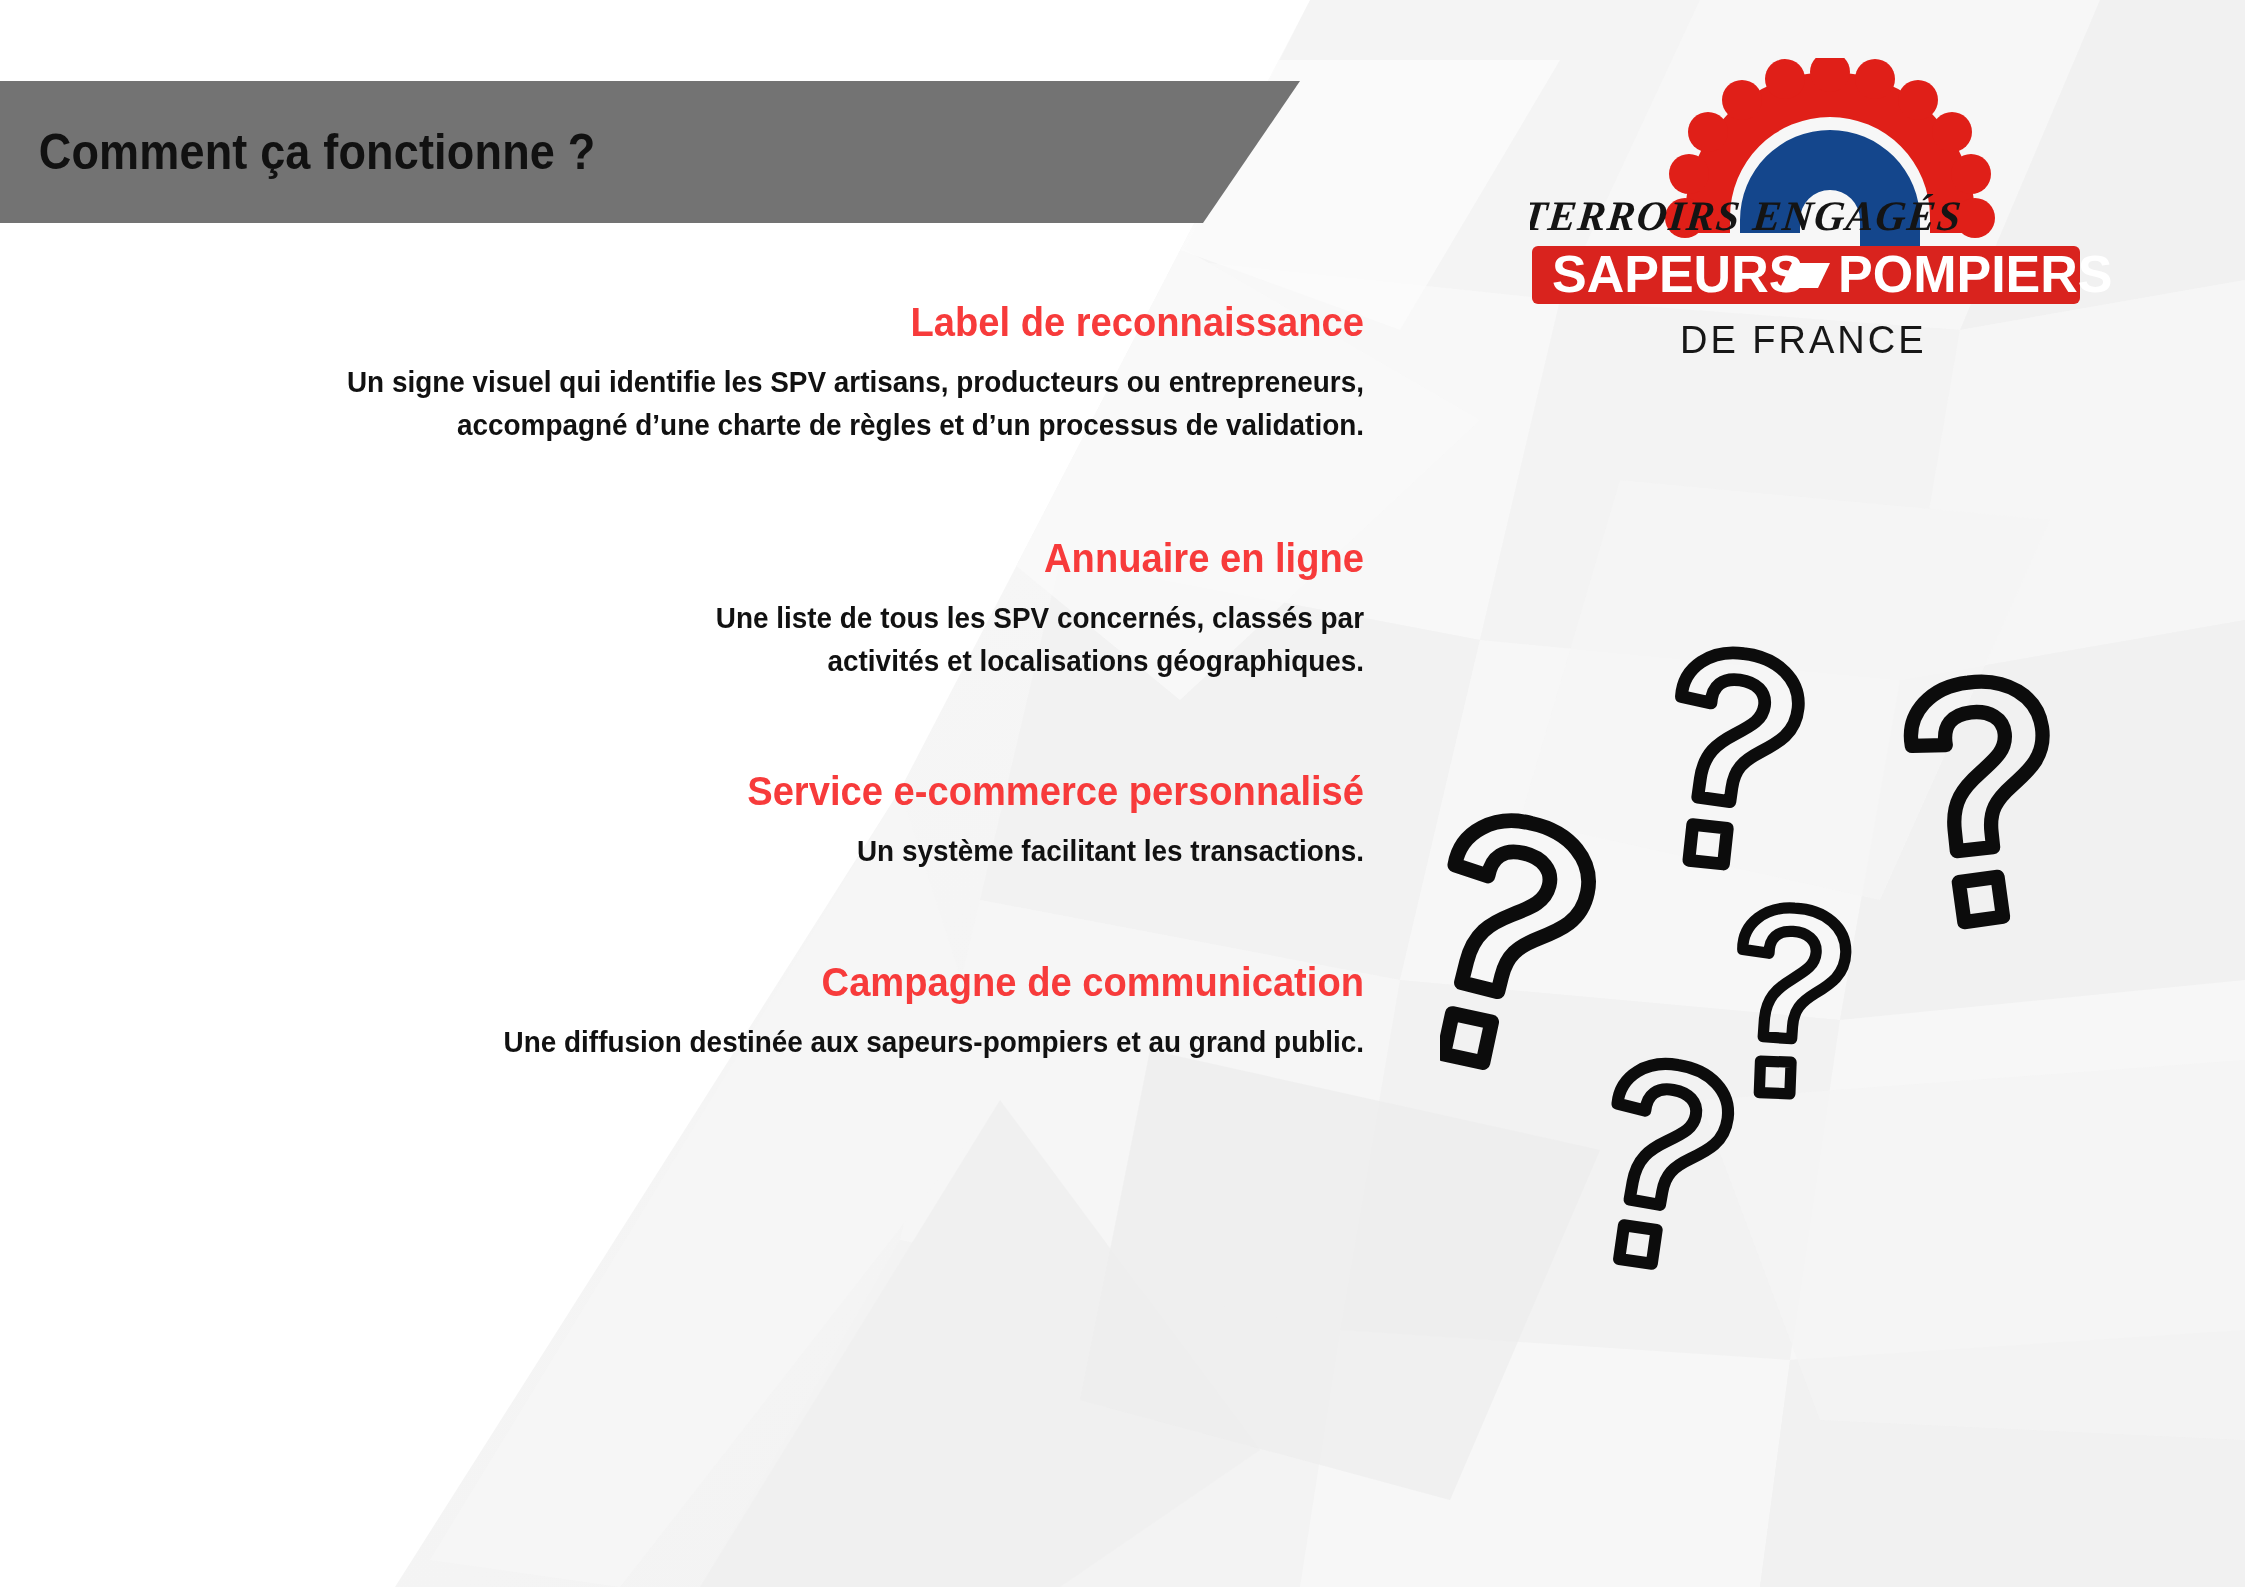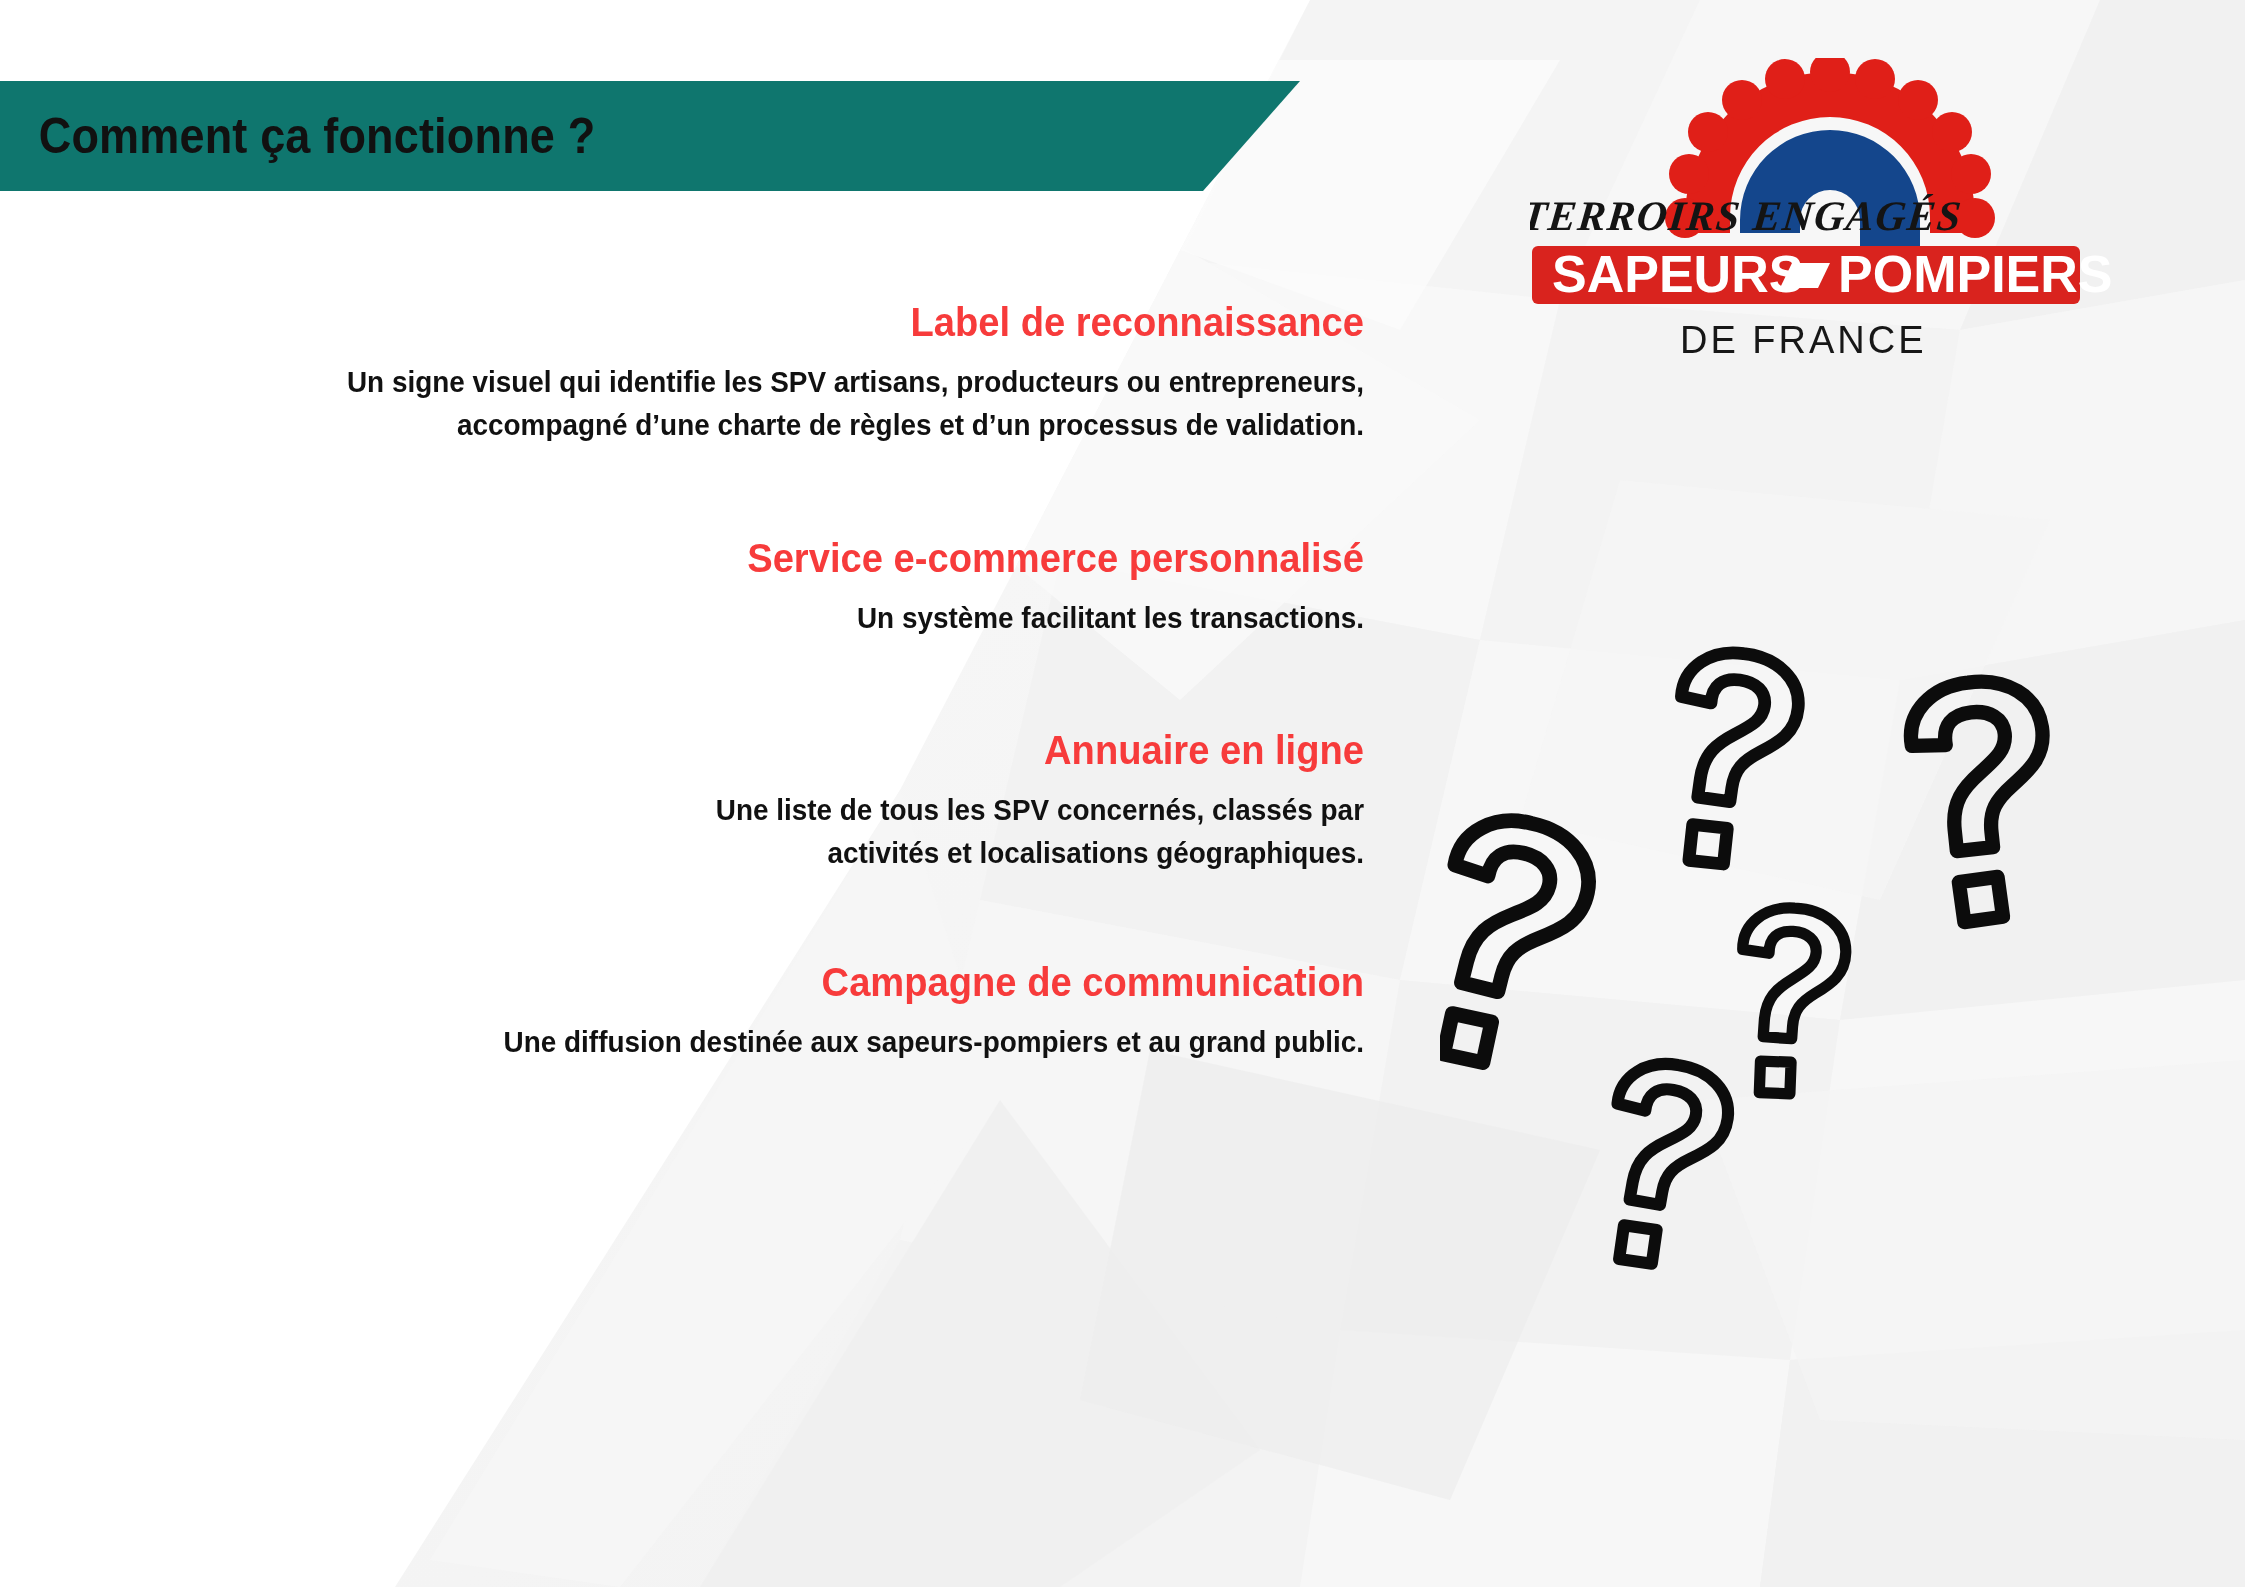--- a/index.html
+++ b/index.html
@@ -26,22 +26,22 @@
     z-index: 0;
     pointer-events: none;
   }
 
   
   .title-banner {
     position: absolute;
     left: 0;
     top: 81px;
     width: 1300px;
-    height: 110px;
-    background: #0f766e;
+    height: 142px;
+    background: #737373;
     clip-path: polygon(0 0, 1300px 0, 1203px 100%, 0 100%);
     z-index: 3;
     display: flex;
     align-items: center;
   }
   .title-banner-text {
     color: #111111;
     font-size: 50px;
     font-weight: 700;
     letter-spacing: 0.2px;
@@ -193,32 +193,32 @@
   <div class="sections">
 
     <div class="section section--1">
       <h2 class="section-title">Label de reconnaissance</h2>
       <p class="section-body">
         <span class="line">Un signe visuel qui identifie les SPV artisans, producteurs ou entrepreneurs,</span>
         <span class="line">accompagné d’une charte de règles et d’un processus de validation.</span>
       </p>
     </div>
 
+    <div class="section section--2">
+      <h2 class="section-title">Annuaire en ligne</h2>
+      <p class="section-body">
+        <span class="line">Une liste de tous les SPV concernés, classés par</span>
+        <span class="line">activités et localisations géographiques.</span>
+      </p>
+    </div>
+
     <div class="section section--3">
       <h2 class="section-title">Service e-commerce personnalisé</h2>
       <p class="section-body">
         <span class="line">Un système facilitant les transactions.</span>
-      </p>
-    </div>
-
-    <div class="section section--2">
-      <h2 class="section-title">Annuaire en ligne</h2>
-      <p class="section-body">
-        <span class="line">Une liste de tous les SPV concernés, classés par</span>
-        <span class="line">activités et localisations géographiques.</span>
       </p>
     </div>
 
     <div class="section section--4">
       <h2 class="section-title">Campagne de communication</h2>
       <p class="section-body">
         <span class="line">Une diffusion destinée aux sapeurs-pompiers et au grand public.</span>
       </p>
     </div>
 

